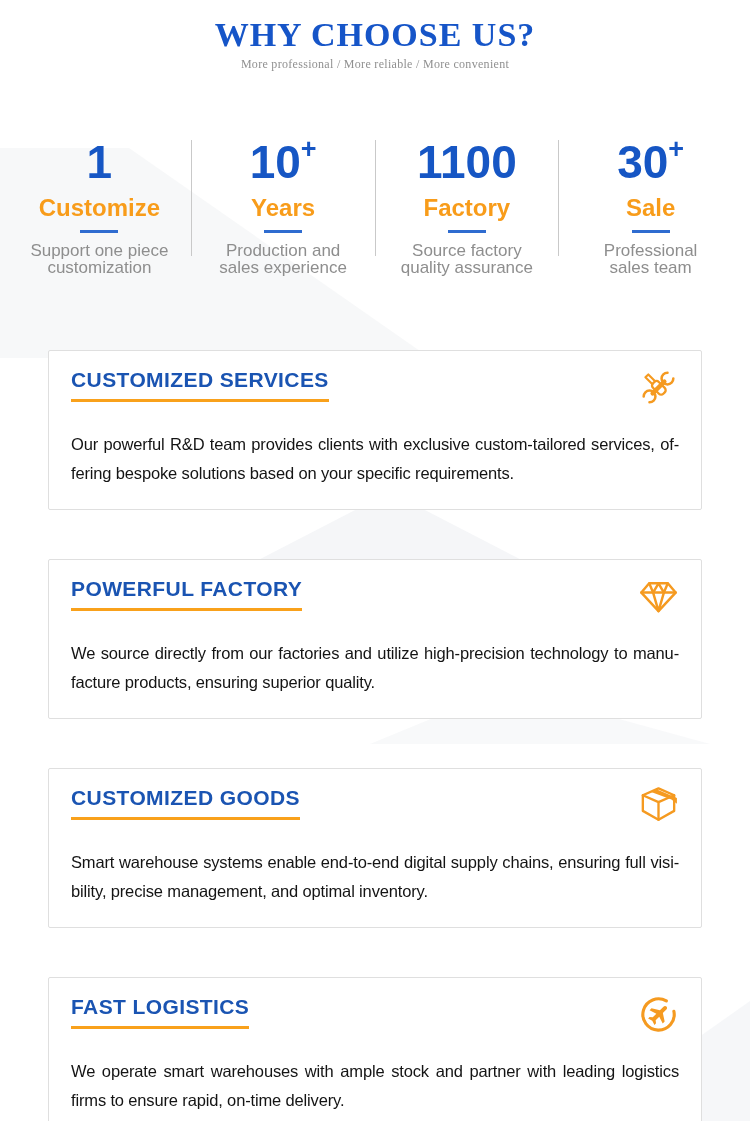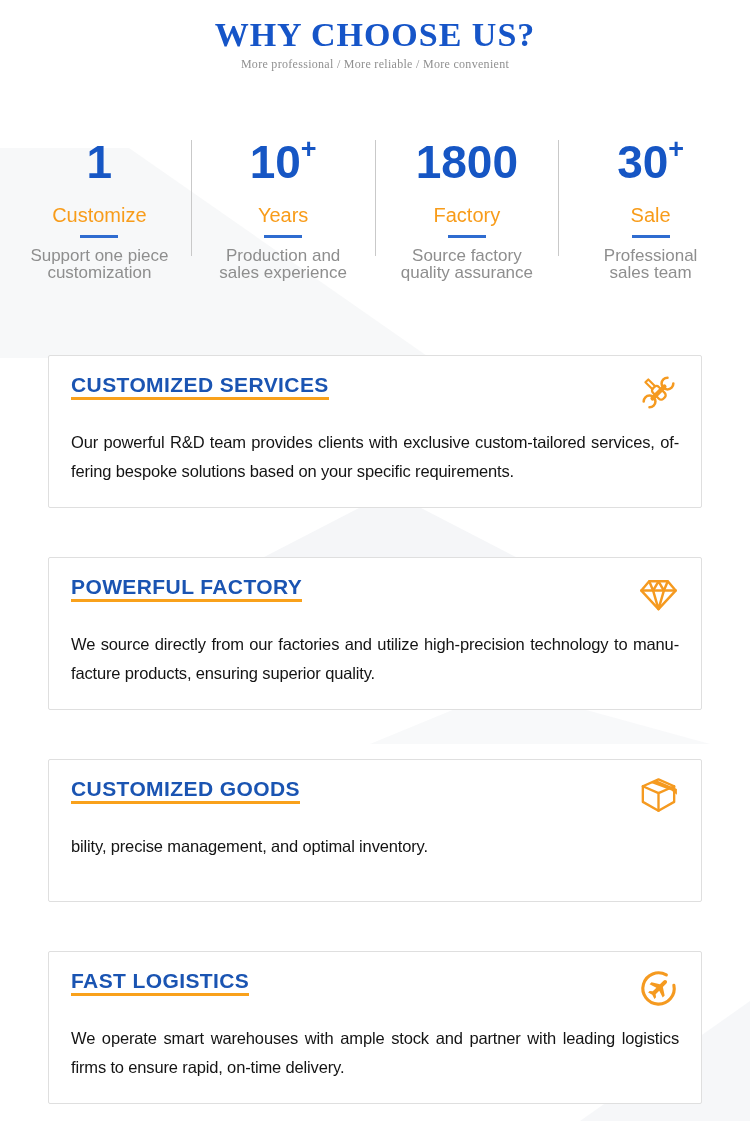--- a/index.html
+++ b/index.html
@@ -35,29 +35,29 @@
     clip-path:polygon(100% 0,100% 100%,0 100%);}
 
   .header{position:relative;padding-top:16px;text-align:center;z-index:2;font-family:Liberation Serif, serif;}
   .page-title{font-size:34px;font-weight:800;letter-spacing:1px;color:var(--title-blue);}
   .page-subtitle{margin-top:3px;font-size:12px;color:#909090;letter-spacing:.3px;}
 
   .stats{position:relative;z-index:2;margin-top:64px;display:flex;align-items:flex-start;padding:0 8px;}
   .stat{flex:1;text-align:center;padding-top:2px;}
   .stat-number{font-size:46px;font-weight:700;color:var(--number-blue);line-height:1.08;white-space:nowrap;}
   .stat-plus{display:inline-block;font-size:27px;font-weight:800;vertical-align:top;line-height:1;position:relative;top:-2px;}
-  .stat-label{font-size:20px;font-weight:400;color:var(--accent-orange);margin-top:16px;}
+  .stat-label{font-size:24px;font-weight:700;color:var(--accent-orange);margin-top:6px;}
   .stat-underline{width:38px;height:3px;background:var(--bar-blue);margin:8px auto 9px;}
   .stat-caption{font-size:17px;color:var(--muted-gray);line-height:17px;}
   .stat-divider{width:1px;height:116px;background:var(--divider-gray);margin-top:4px;flex:0 0 1px;}
 
   .cards{position:relative;z-index:2;margin-top:74px;padding:0 48px 0 48px;display:flex;flex-direction:column;gap:49px;}
   .card{position:relative;background:#fff;border:1px solid var(--card-border);border-radius:2px;padding:17px 22px 21px 22px;min-height:143px;}
   .card-title{display:inline-block;font-size:21px;font-weight:700;letter-spacing:.4px;color:var(--heading-blue);
-    border-bottom:3px solid var(--underline-orange);}
+    padding-bottom:7px;border-bottom:3px solid var(--underline-orange);}
   .card-icon{position:absolute;top:13px;right:19px;width:47px;height:47px;}
   .card-icon svg{width:100%;height:100%;display:block;}
   .card-body{margin-top:28px;font-size:16.5px;letter-spacing:-0.15px;color:var(--body-text);}
   .card-line{width:100%;line-height:29px;}
   .card-line.justified{text-align:justify;text-align-last:justify;}
 </style>
 </head>
 <body>
 
 <div class="bg-shape bg-shape-1"></div>
@@ -85,21 +85,21 @@
     <div class="stat-number"><span>10</span><span class="stat-plus">+</span></div>
     <div class="stat-label">Years</div>
     <div class="stat-underline"></div>
     <div class="stat-caption">
       <div>Production and</div>
       <div>sales experience</div>
     </div>
   </div>
   <div class="stat-divider"></div>
   <div class="stat">
-    <div class="stat-number"><span>1800</span><span class="stat-plus"></span></div>
+    <div class="stat-number"><span>1100</span><span class="stat-plus"></span></div>
     <div class="stat-label">Factory</div>
     <div class="stat-underline"></div>
     <div class="stat-caption">
       <div>Source factory</div>
       <div>quality assurance</div>
     </div>
   </div>
   <div class="stat-divider"></div>
   <div class="stat">
     <div class="stat-number"><span>30</span><span class="stat-plus">+</span></div>
@@ -160,20 +160,21 @@
     <span class="card-icon">
       <svg viewBox="0 0 48 48" aria-hidden="true">
         <g fill="none" stroke="#F59A20" stroke-width="2.4" stroke-linejoin="round" stroke-linecap="round">
           <path d="M24 6.5 L40 13.5 V29.5 L24 38.5 L8 29.5 V13.5 Z"></path>
           <path d="M8 13.5 L24 20.5 L40 13.5 M24 20.5 V38.5"></path>
         </g>
         <path fill="#F59A20" d="M16.5 10.2 L22.5 7.6 L42.8 16.4 L42.8 22.2 L37.2 17.9 Z"></path>
       </svg>
     </span>
     <div class="card-body">
+      <div class="card-line justified">Smart warehouse systems enable end-to-end digital supply chains, ensuring full visi-</div>
       <div class="card-line">bility, precise management, and optimal inventory.</div>
     </div>
   </div>
 
   <div class="card">
     <span class="card-title">FAST LOGISTICS</span>
     <span class="card-icon">
       <svg viewBox="0 0 48 48" aria-hidden="true">
         <path fill="none" stroke="#F59A20" stroke-width="3.2" stroke-linecap="round" d="M39.7 20.7 A16 16 0 1 1 32 10.1"></path>
         <path fill="#F59A20" transform="rotate(45 24 24)" d="M24 12.5 c1.3 0 2.1 1 2.1 2.6 V19.8 L33.5 24.6 V27.4 L26.1 25 V30.2 L28.6 32.2 V34.4 L24 33 L19.4 34.4 V32.2 L21.9 30.2 V25 L14.5 27.4 V24.6 L21.9 19.8 V15.1 C21.9 13.5 22.7 12.5 24 12.5 Z"></path>

